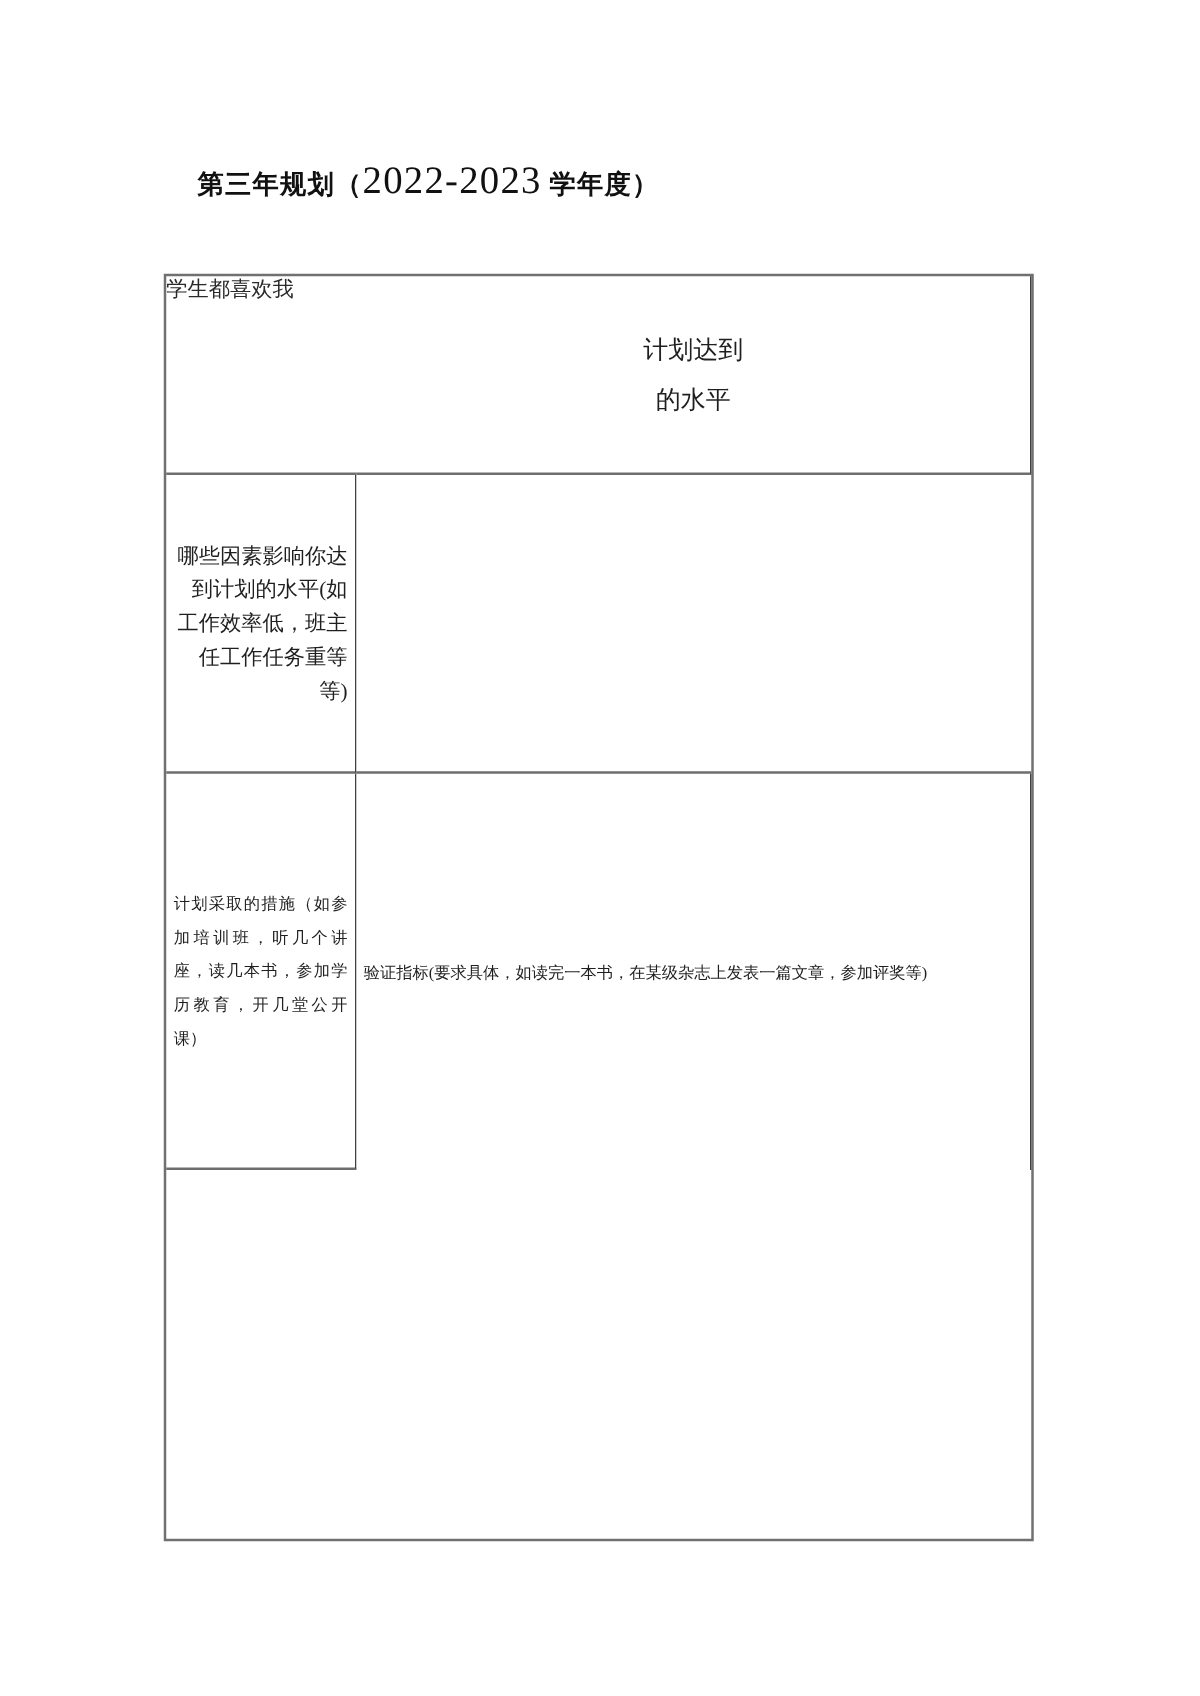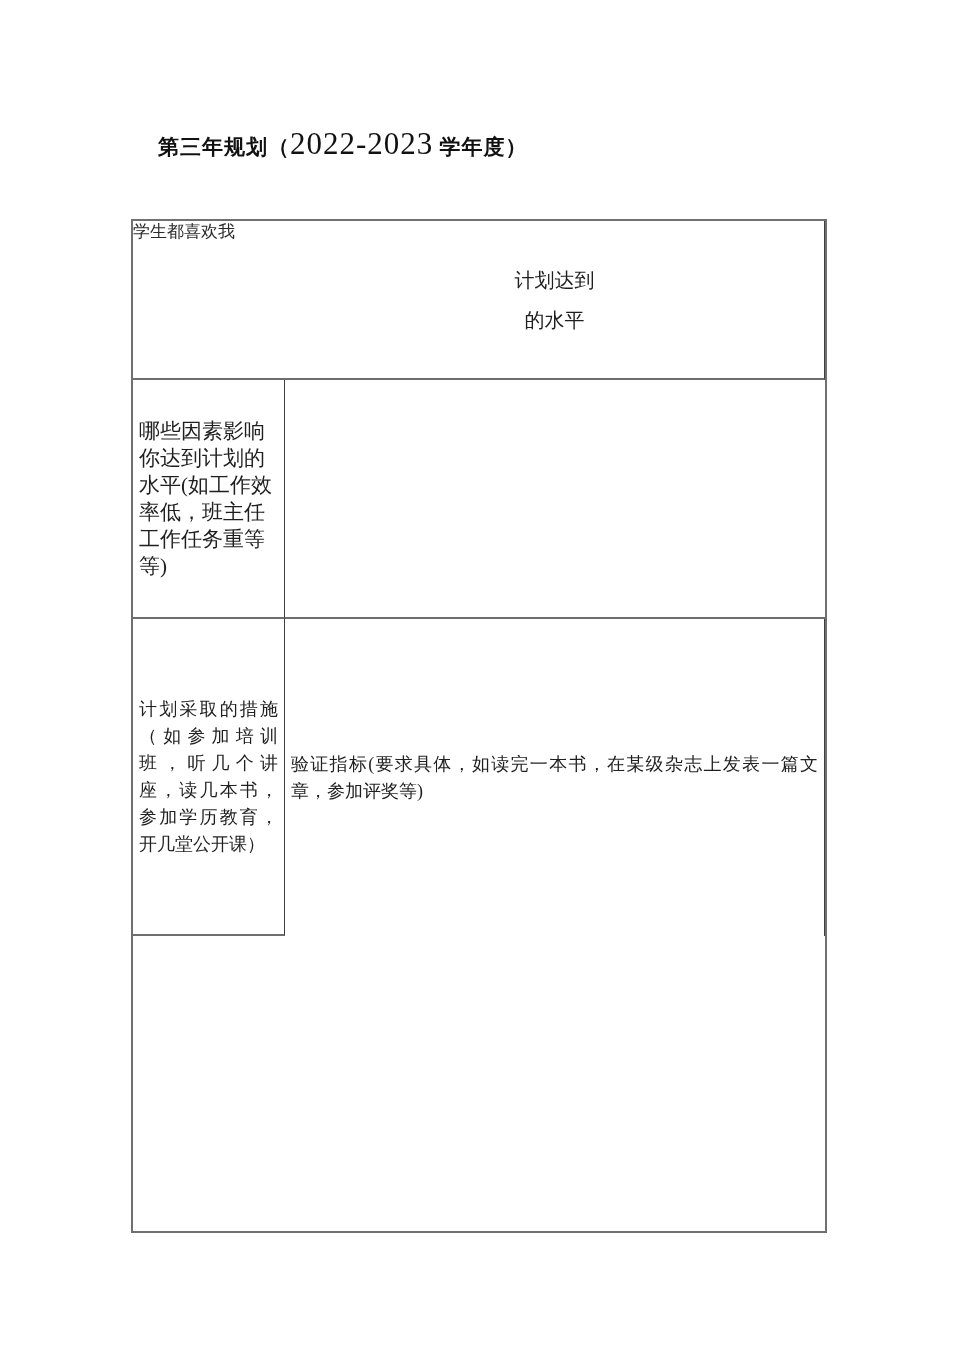--- a/index.html
+++ b/index.html
@@ -66,26 +66,26 @@
   }
   .label-text { width: 100%; color: #1f1f1f; }
 
   .r1 .label-text {
     font-size: 20px;
     line-height: 40px;
     text-align: center;
     white-space: pre-line;
   }
   .r2 .label-text {
-    font-size: 21px;
+    font-size: 17px;
     line-height: 27px;
-    text-align: left;
+    text-align: right;
   }
   .r3 .label-text, .r4 .label-text {
-    font-size: 18px;
+    font-size: 13px;
     line-height: 27px;
     text-align: justify;
     text-justify: inter-character;
   }
 
   .value-cell {
     font-size: 17px;
     line-height: 22px;
     color: #2a2a2a;
   }

